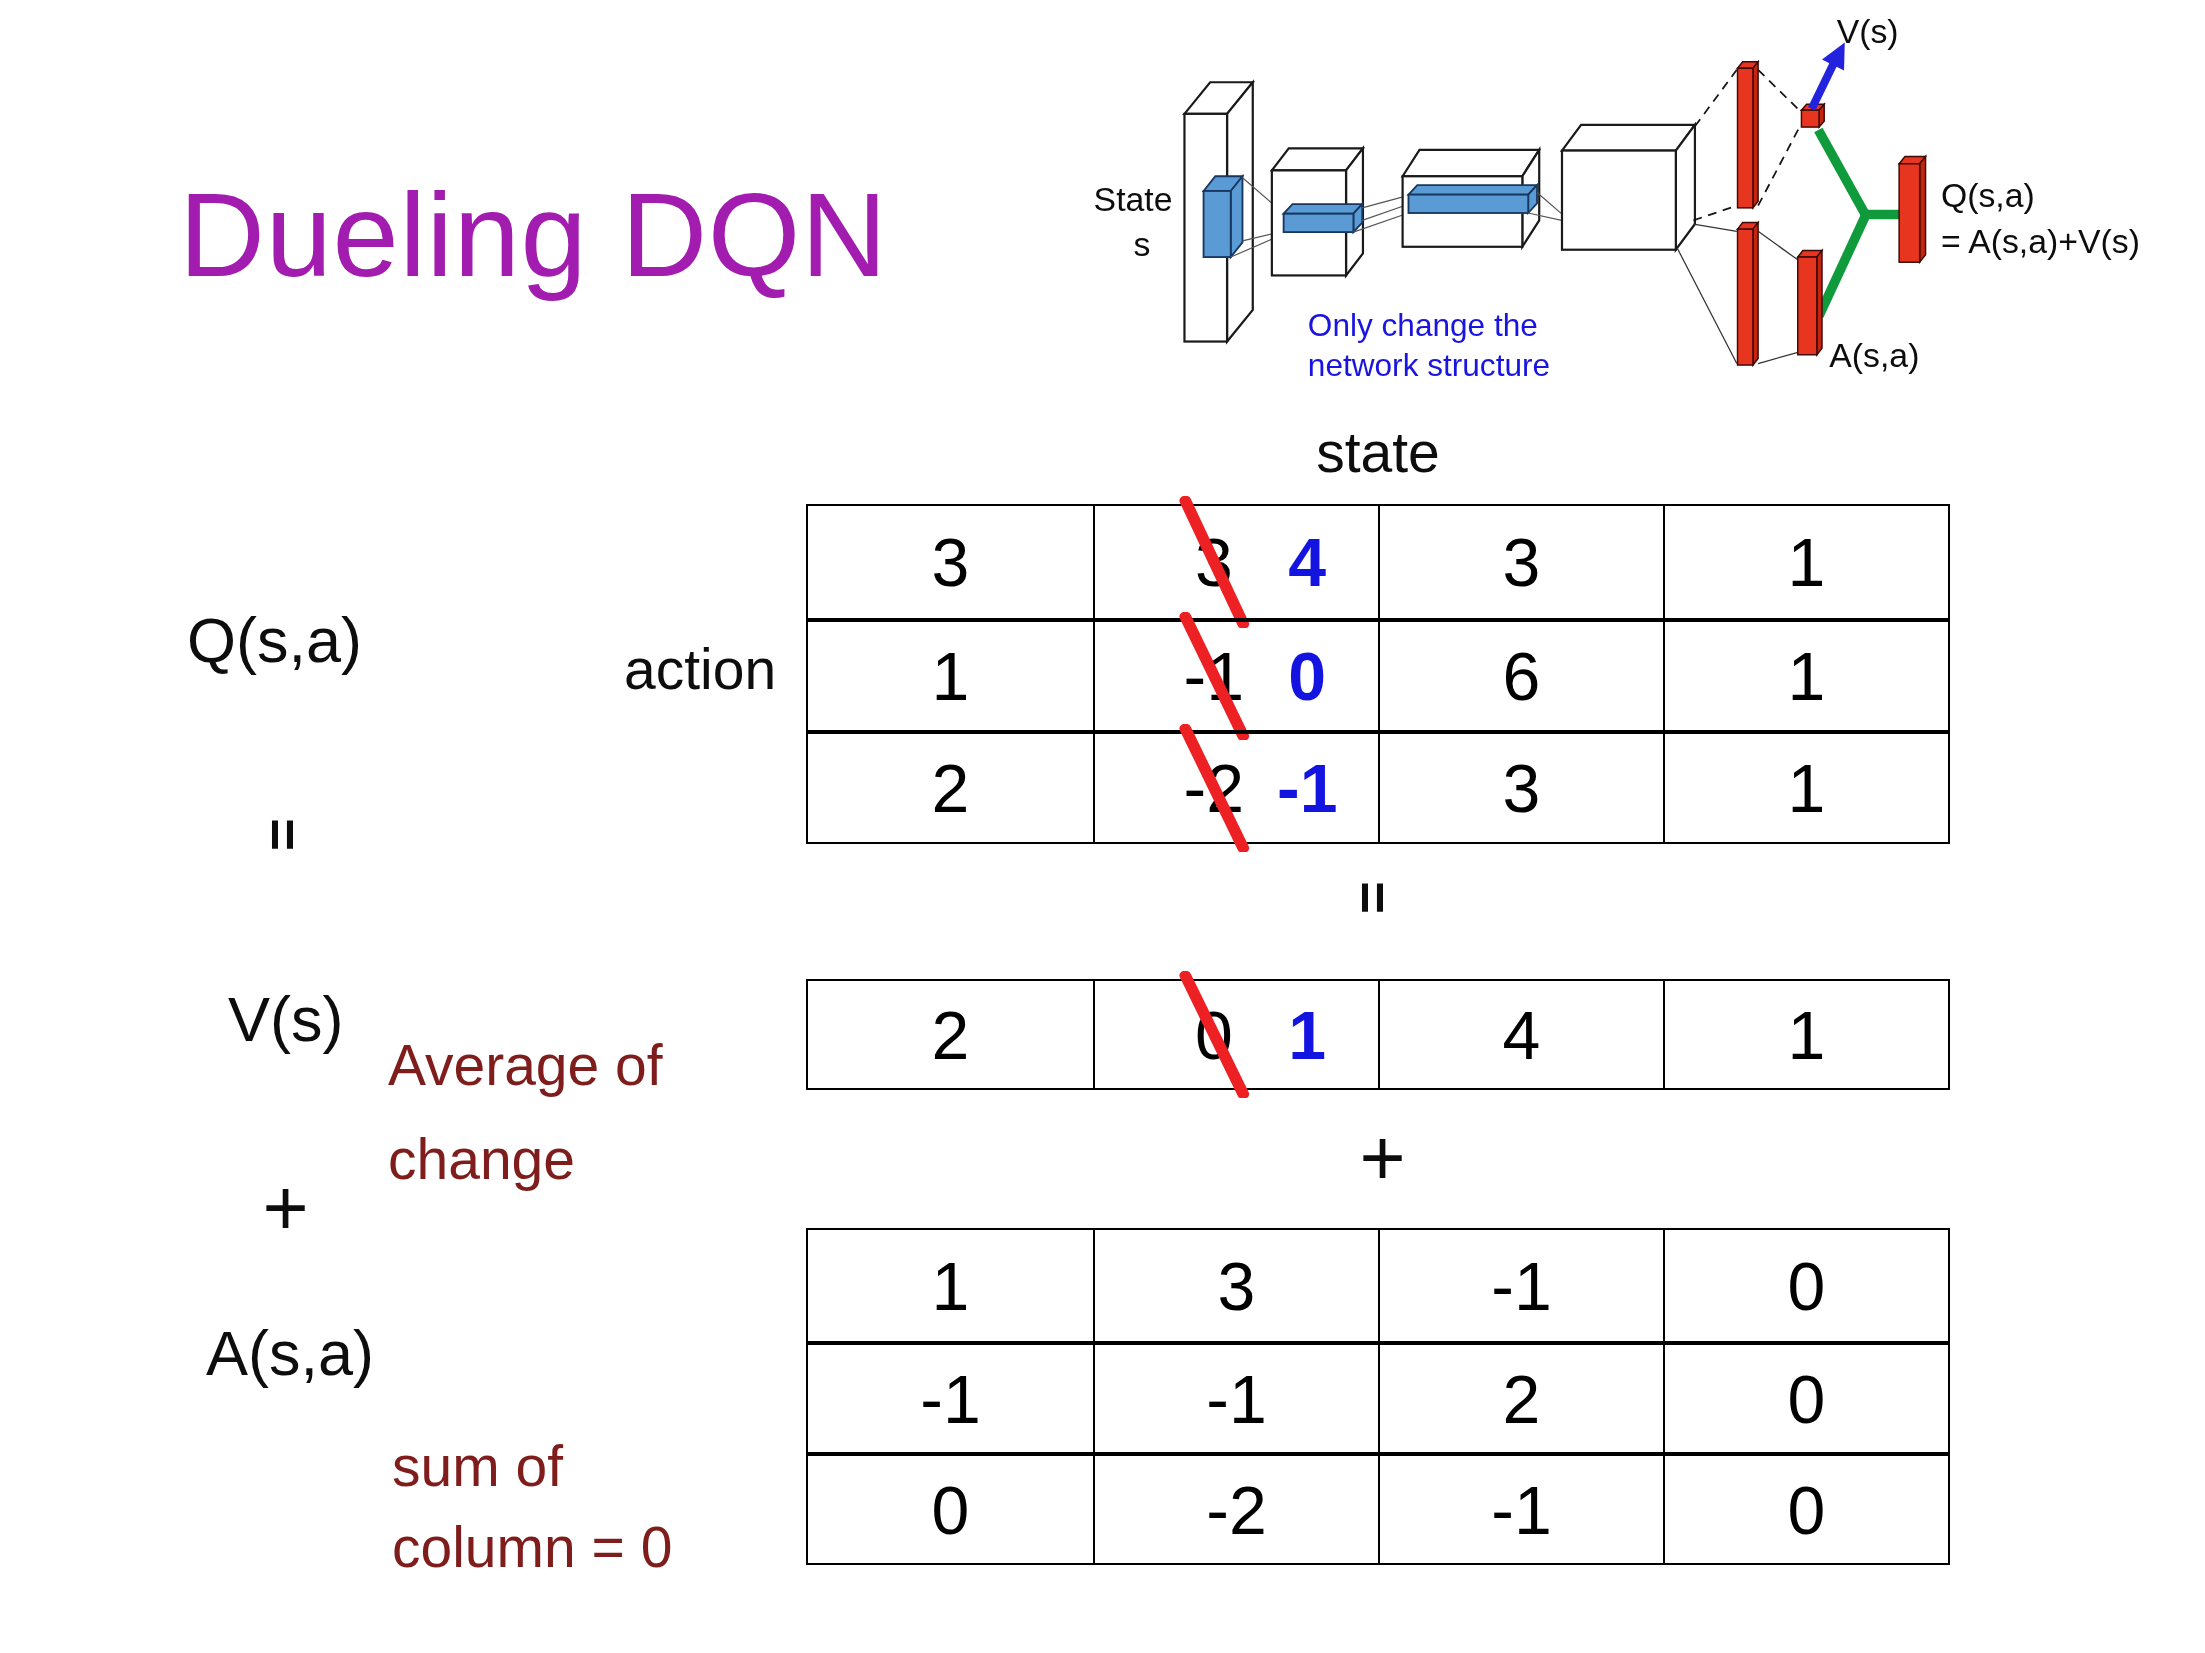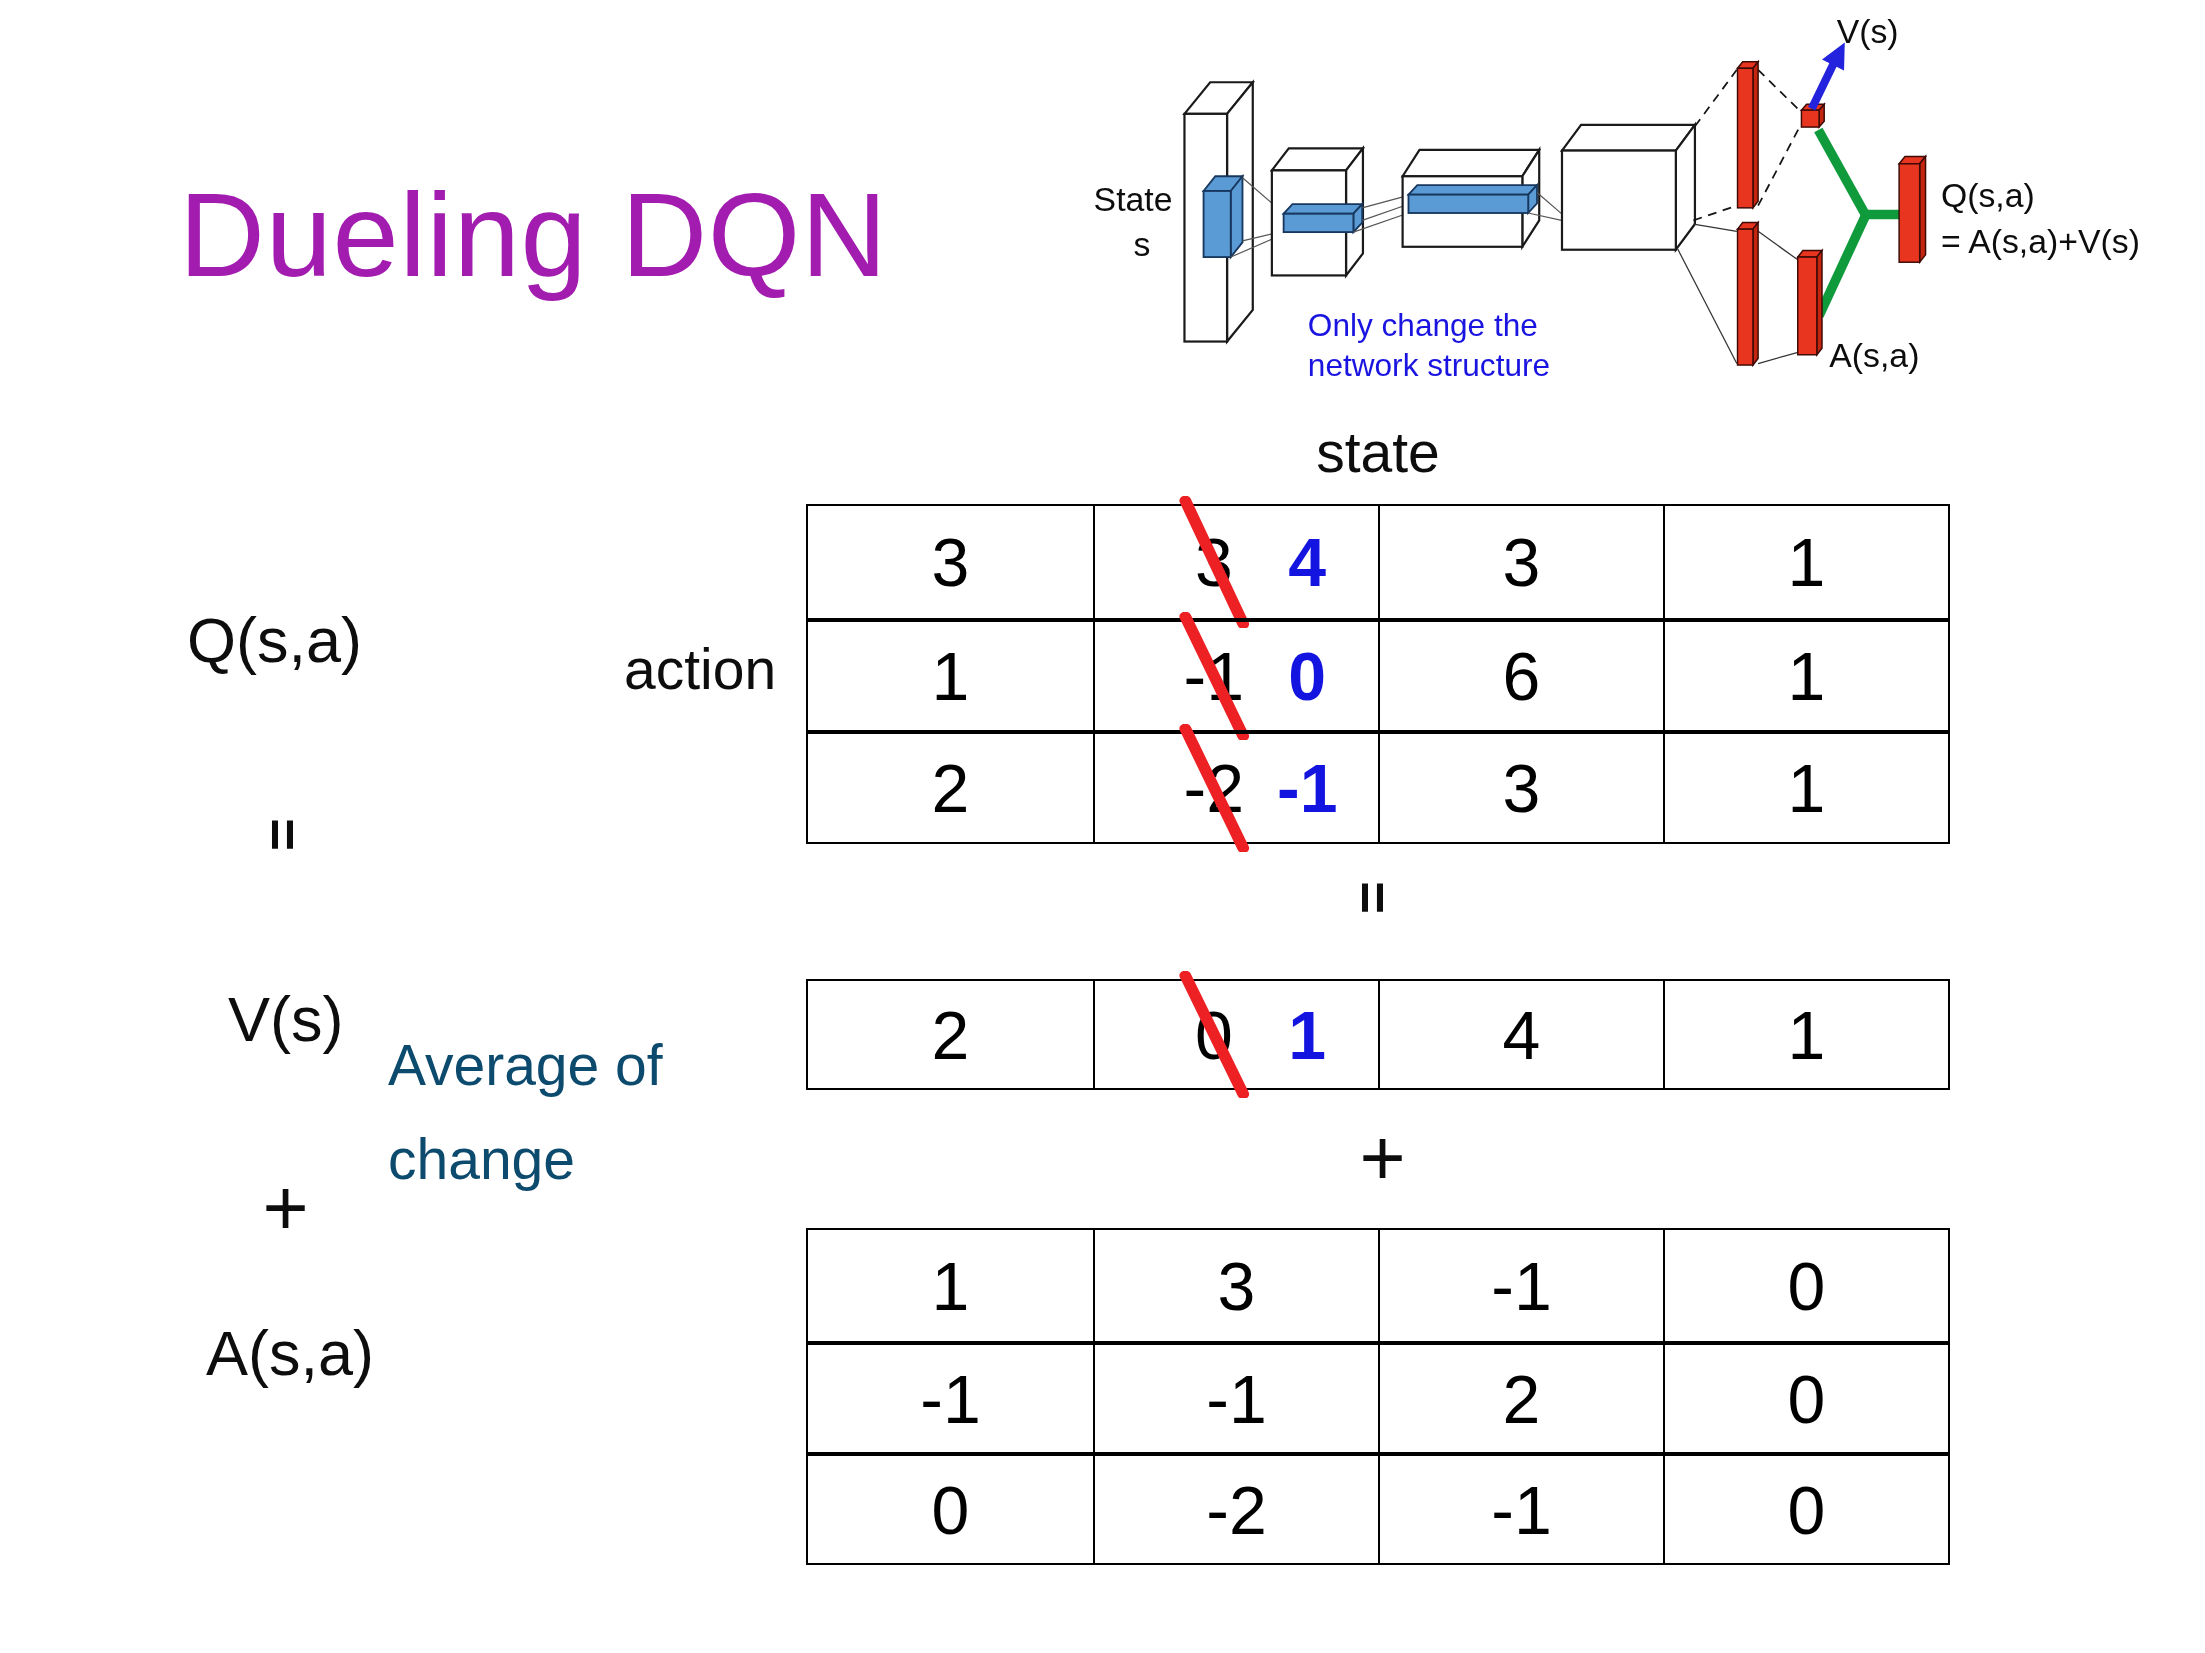--- a/index.html
+++ b/index.html
@@ -27,21 +27,21 @@
   .cell.changed .new{
     position:absolute;left:55%;width:40%;text-align:center;
     color:#1414e0;font-weight:700;
   }
   .slash-svg{position:absolute;left:26%;top:-10.3px;width:32%;height:calc(100% + 20.6px);pointer-events:none;}
   .slash-svg line{stroke:#ed2024;stroke-width:13;stroke-linecap:round;}
   
   .lbl{position:absolute;white-space:nowrap;line-height:1.1;color:#0d0d0d;}
   .f86{font-size:63px;}
   .f78{font-size:57px;}
-  .blue-note{color:#0c4a6e;}
+  .blue-note{color:#7f1d1d;}
   .centerbox{position:absolute;display:flex;align-items:center;justify-content:center;}
   .rot90{transform:rotate(90deg);}
   .eqsym{font-size:56px;font-weight:600;color:#0d0d0d;}
   .plussym{font-size:79px;font-weight:500;color:#0d0d0d;}
   .state-word{position:absolute;left:806px;top:419px;width:1144px;text-align:center;font-size:57px;}
   
   svg text{font-family:"Liberation Sans","DejaVu Sans",sans-serif;}
   .diag-label{font-size:46px;fill:#0d0d0d;}
   .diag-note{font-size:43px;fill:#1a14e0;}
 </style>
@@ -276,20 +276,24 @@
   <div class="centerbox" style="left:234px;top:1156px;width:103px;height:103px;">
     <span class="plussym">+</span>
   </div>
 
   <div class="centerbox" style="left:1331px;top:1106px;width:103px;height:103px;">
     <span class="plussym">+</span>
   </div>
 
   <div class="lbl f86" style="left:206px;top:1319px;">A(s,a)</div>
 
+  <div class="lbl f78 blue-note" style="left:392px;top:1426px;line-height:81px;">
+    <div>sum of</div>
+    <div>column = 0</div>
+  </div>
 
   <div class="tbl" style="left:806px;top:1228px;width:1144px;height:337px;grid-template-columns:repeat(4,1fr);grid-template-rows:repeat(3,1fr);">
     <div class="cell">
         <span class="num">1</span>
       </div>
     <div class="cell cl">
         <span class="num">3</span>
       </div>
     <div class="cell cl">
         <span class="num">-1</span>

